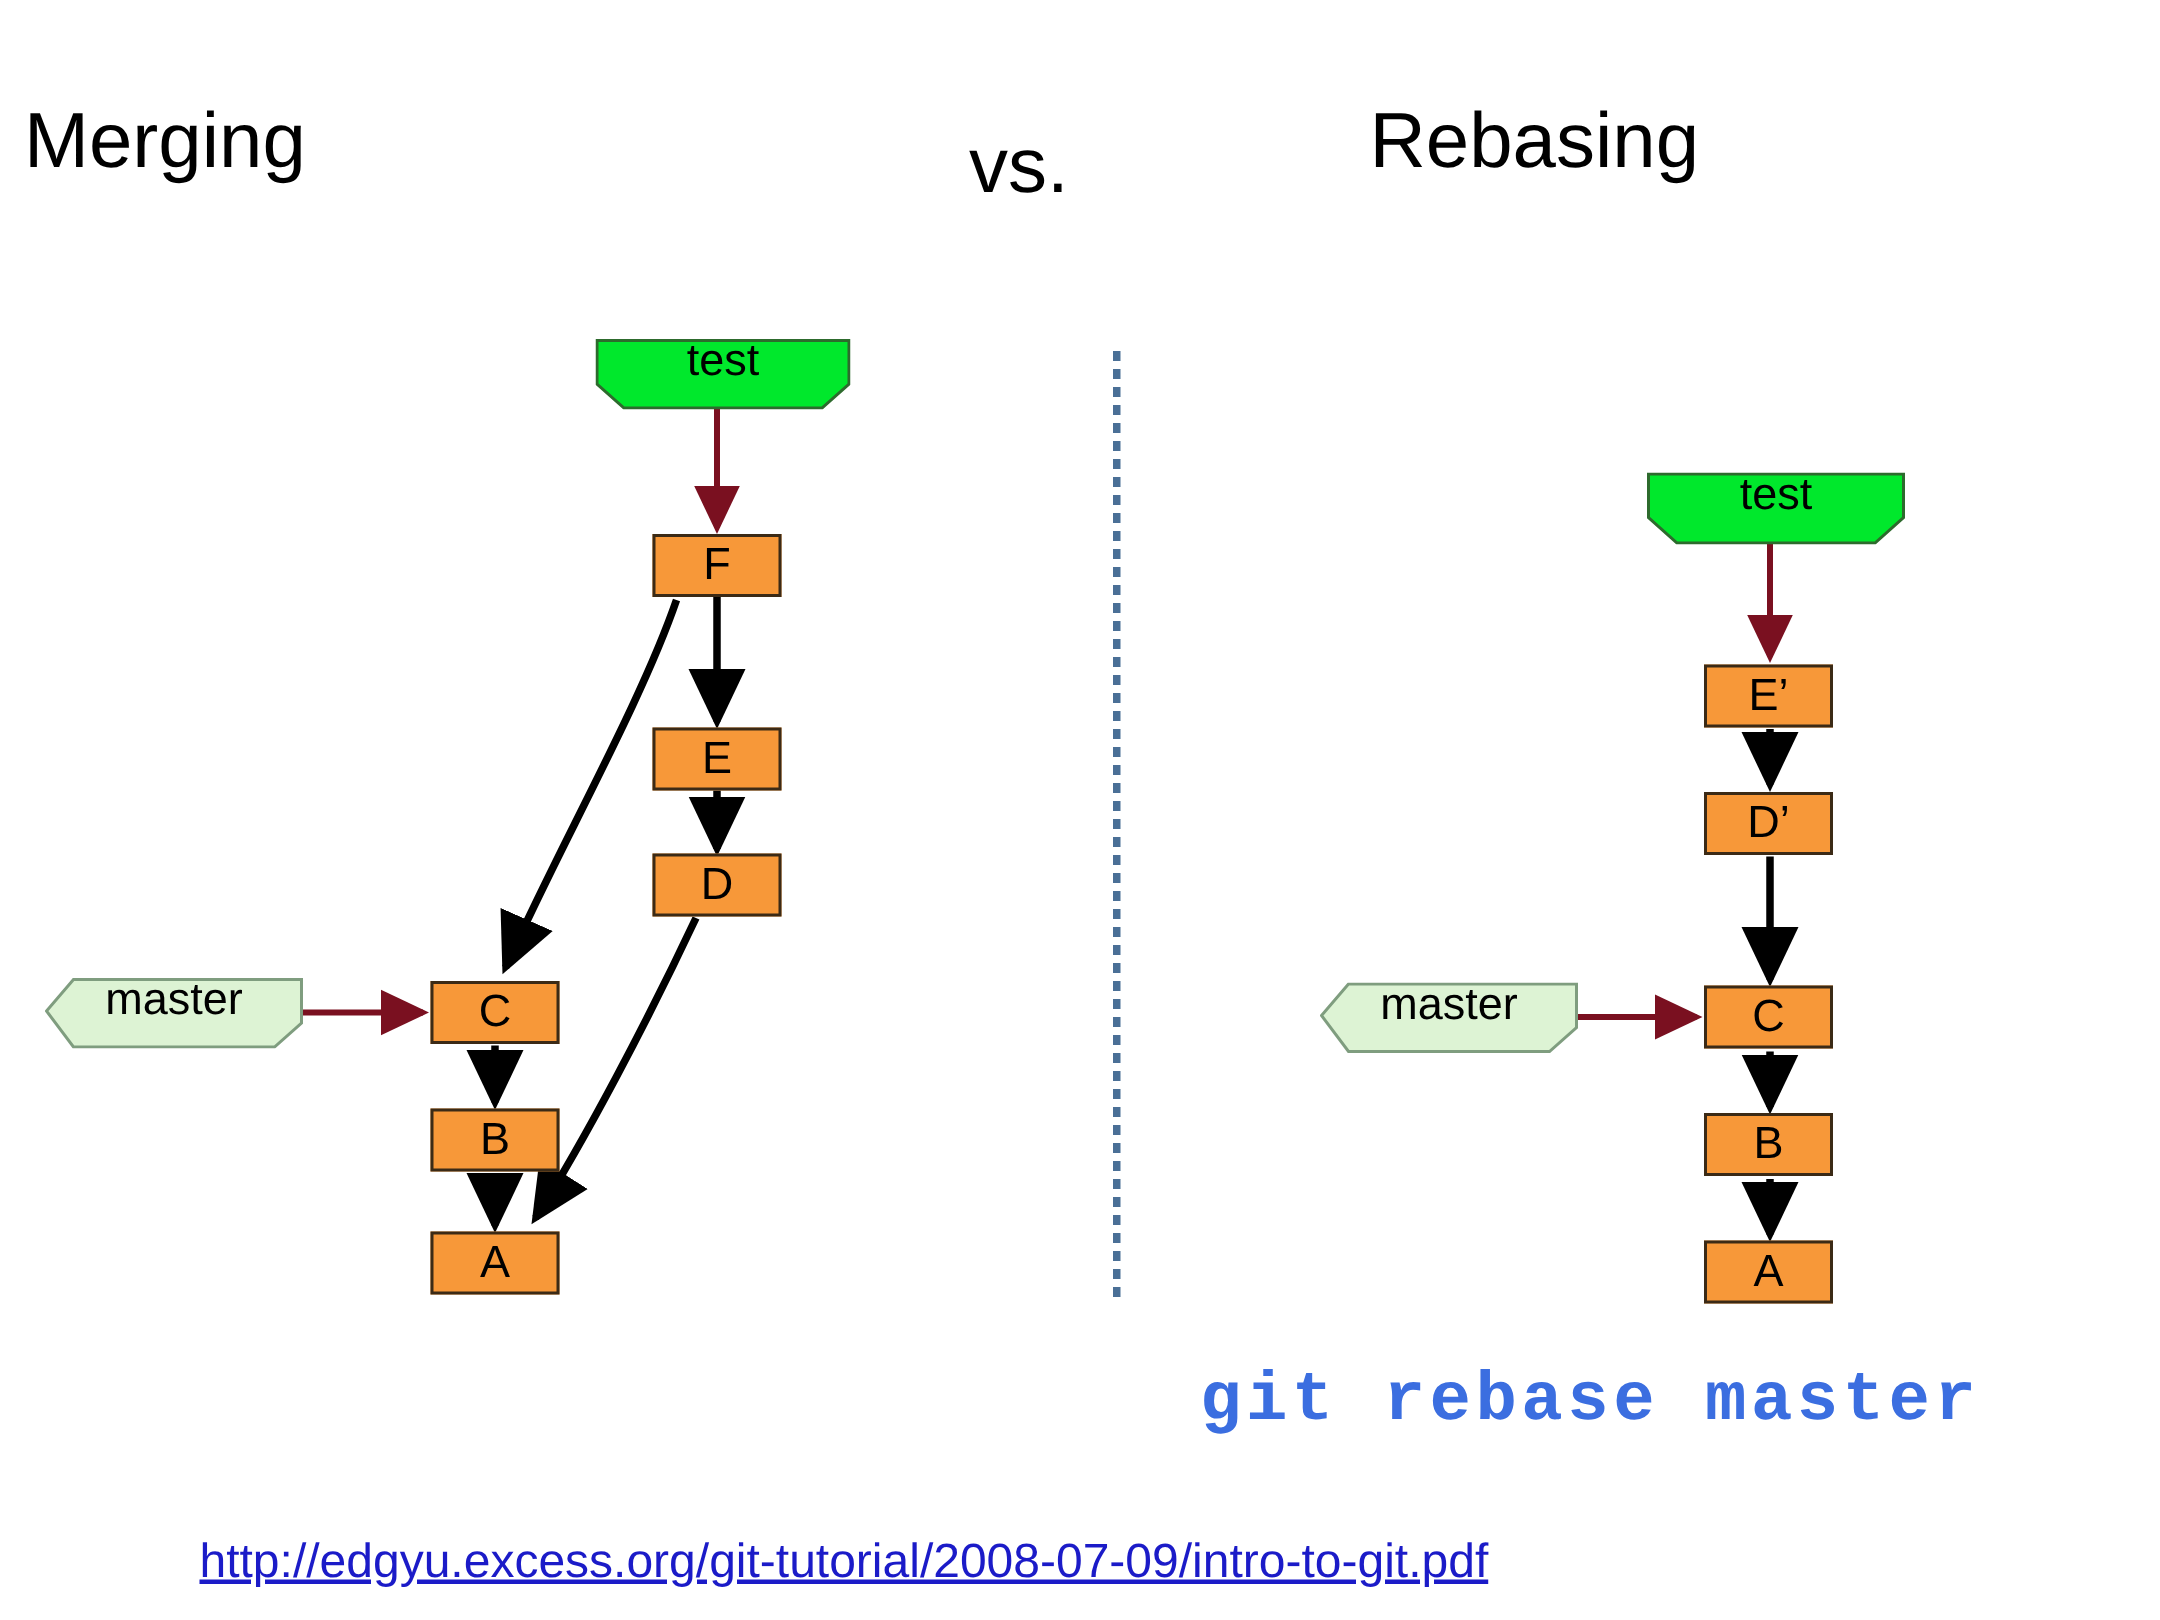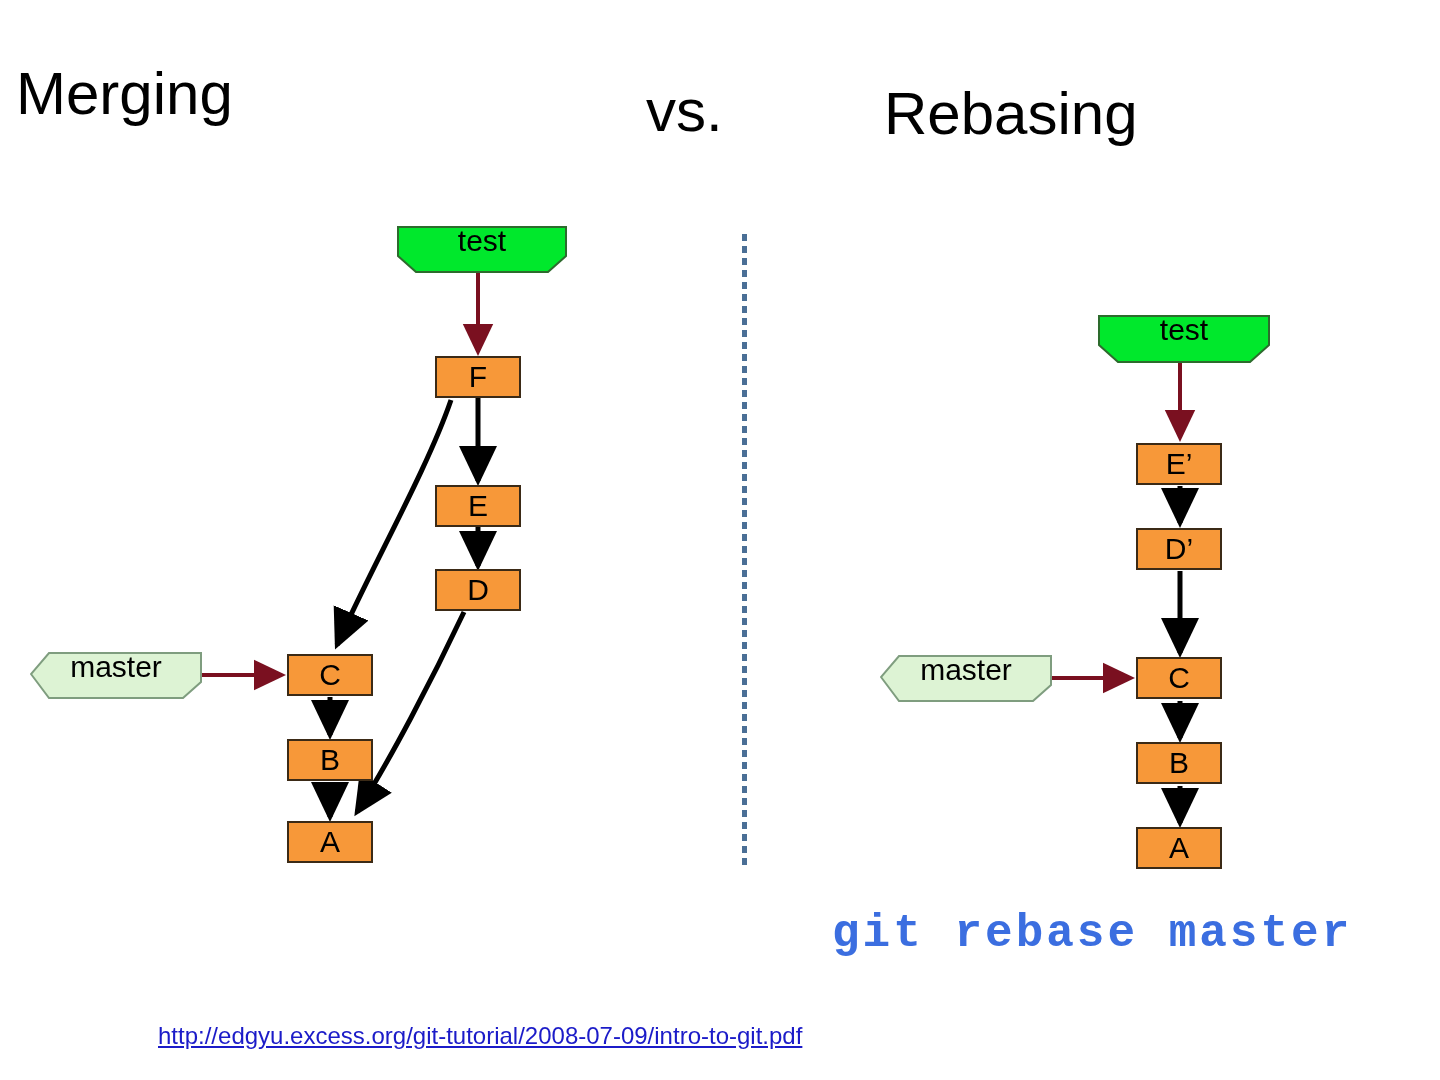--- a/index.html
+++ b/index.html
@@ -20,31 +20,31 @@
   .title-row {
     position: absolute;
     top: 46px;
     left: 0;
     width: 1440px;
     height: 96px;
   }
   .title-word {
     position: absolute;
     font-family: "Liberation Sans", sans-serif;
-    font-size: 60px;
+    font-size: 52px;
     font-weight: 400;
     color: #000000;
     line-height: 96px;
     white-space: nowrap;
     letter-spacing: 0px;
     text-align: center;
   }
   .title-merging { left: 16px; top: 0; }
   .title-vs      { left: 646px; top: 17px; }
-  .title-rebasing{ left: 884px; top: 0; margin-top: 20px; }
+  .title-rebasing{ left: 913px; top: 0; }
 
   
   .canvas {
     position: absolute;
     left: 0;
     top: 0;
     width: 1440px;
     height: 1080px;
     pointer-events: none;
   }
@@ -99,42 +99,41 @@
     background-image: linear-gradient(to bottom,
         #4a6f96 0px, #4a6f96 7px,
         rgba(255,255,255,0) 7px, rgba(255,255,255,0) 12px);
     background-size: 5px 12px;
     background-repeat: repeat-y;
   }
 
   
   .command-caption {
     position: absolute;
-    left: 832px;
+    left: 800px;
     top: 908px;
     font-family: "Liberation Mono", "DejaVu Sans Mono", monospace;
     font-weight: bold;
     font-size: 46px;
     color: #3b6ee0;
     letter-spacing: 3px;
     white-space: nowrap;
   }
 
   
   .footer-link {
     position: absolute;
     left: 133px;
     top: 1022px;
     font-family: "Liberation Sans", sans-serif;
-    font-size: 24px;
+    font-size: 32px;
     color: #1b1bc8;
     text-decoration: underline;
     white-space: nowrap;
     cursor: pointer;
-    margin-left: 25px;
   }
 </style>
 </head>
 <body>
 
 <div class="title-row">
   <span class="title-word title-merging">Merging</span>
   <span class="title-word title-vs">vs.</span>
   <span class="title-word title-rebasing">Rebasing</span>
 </div>

